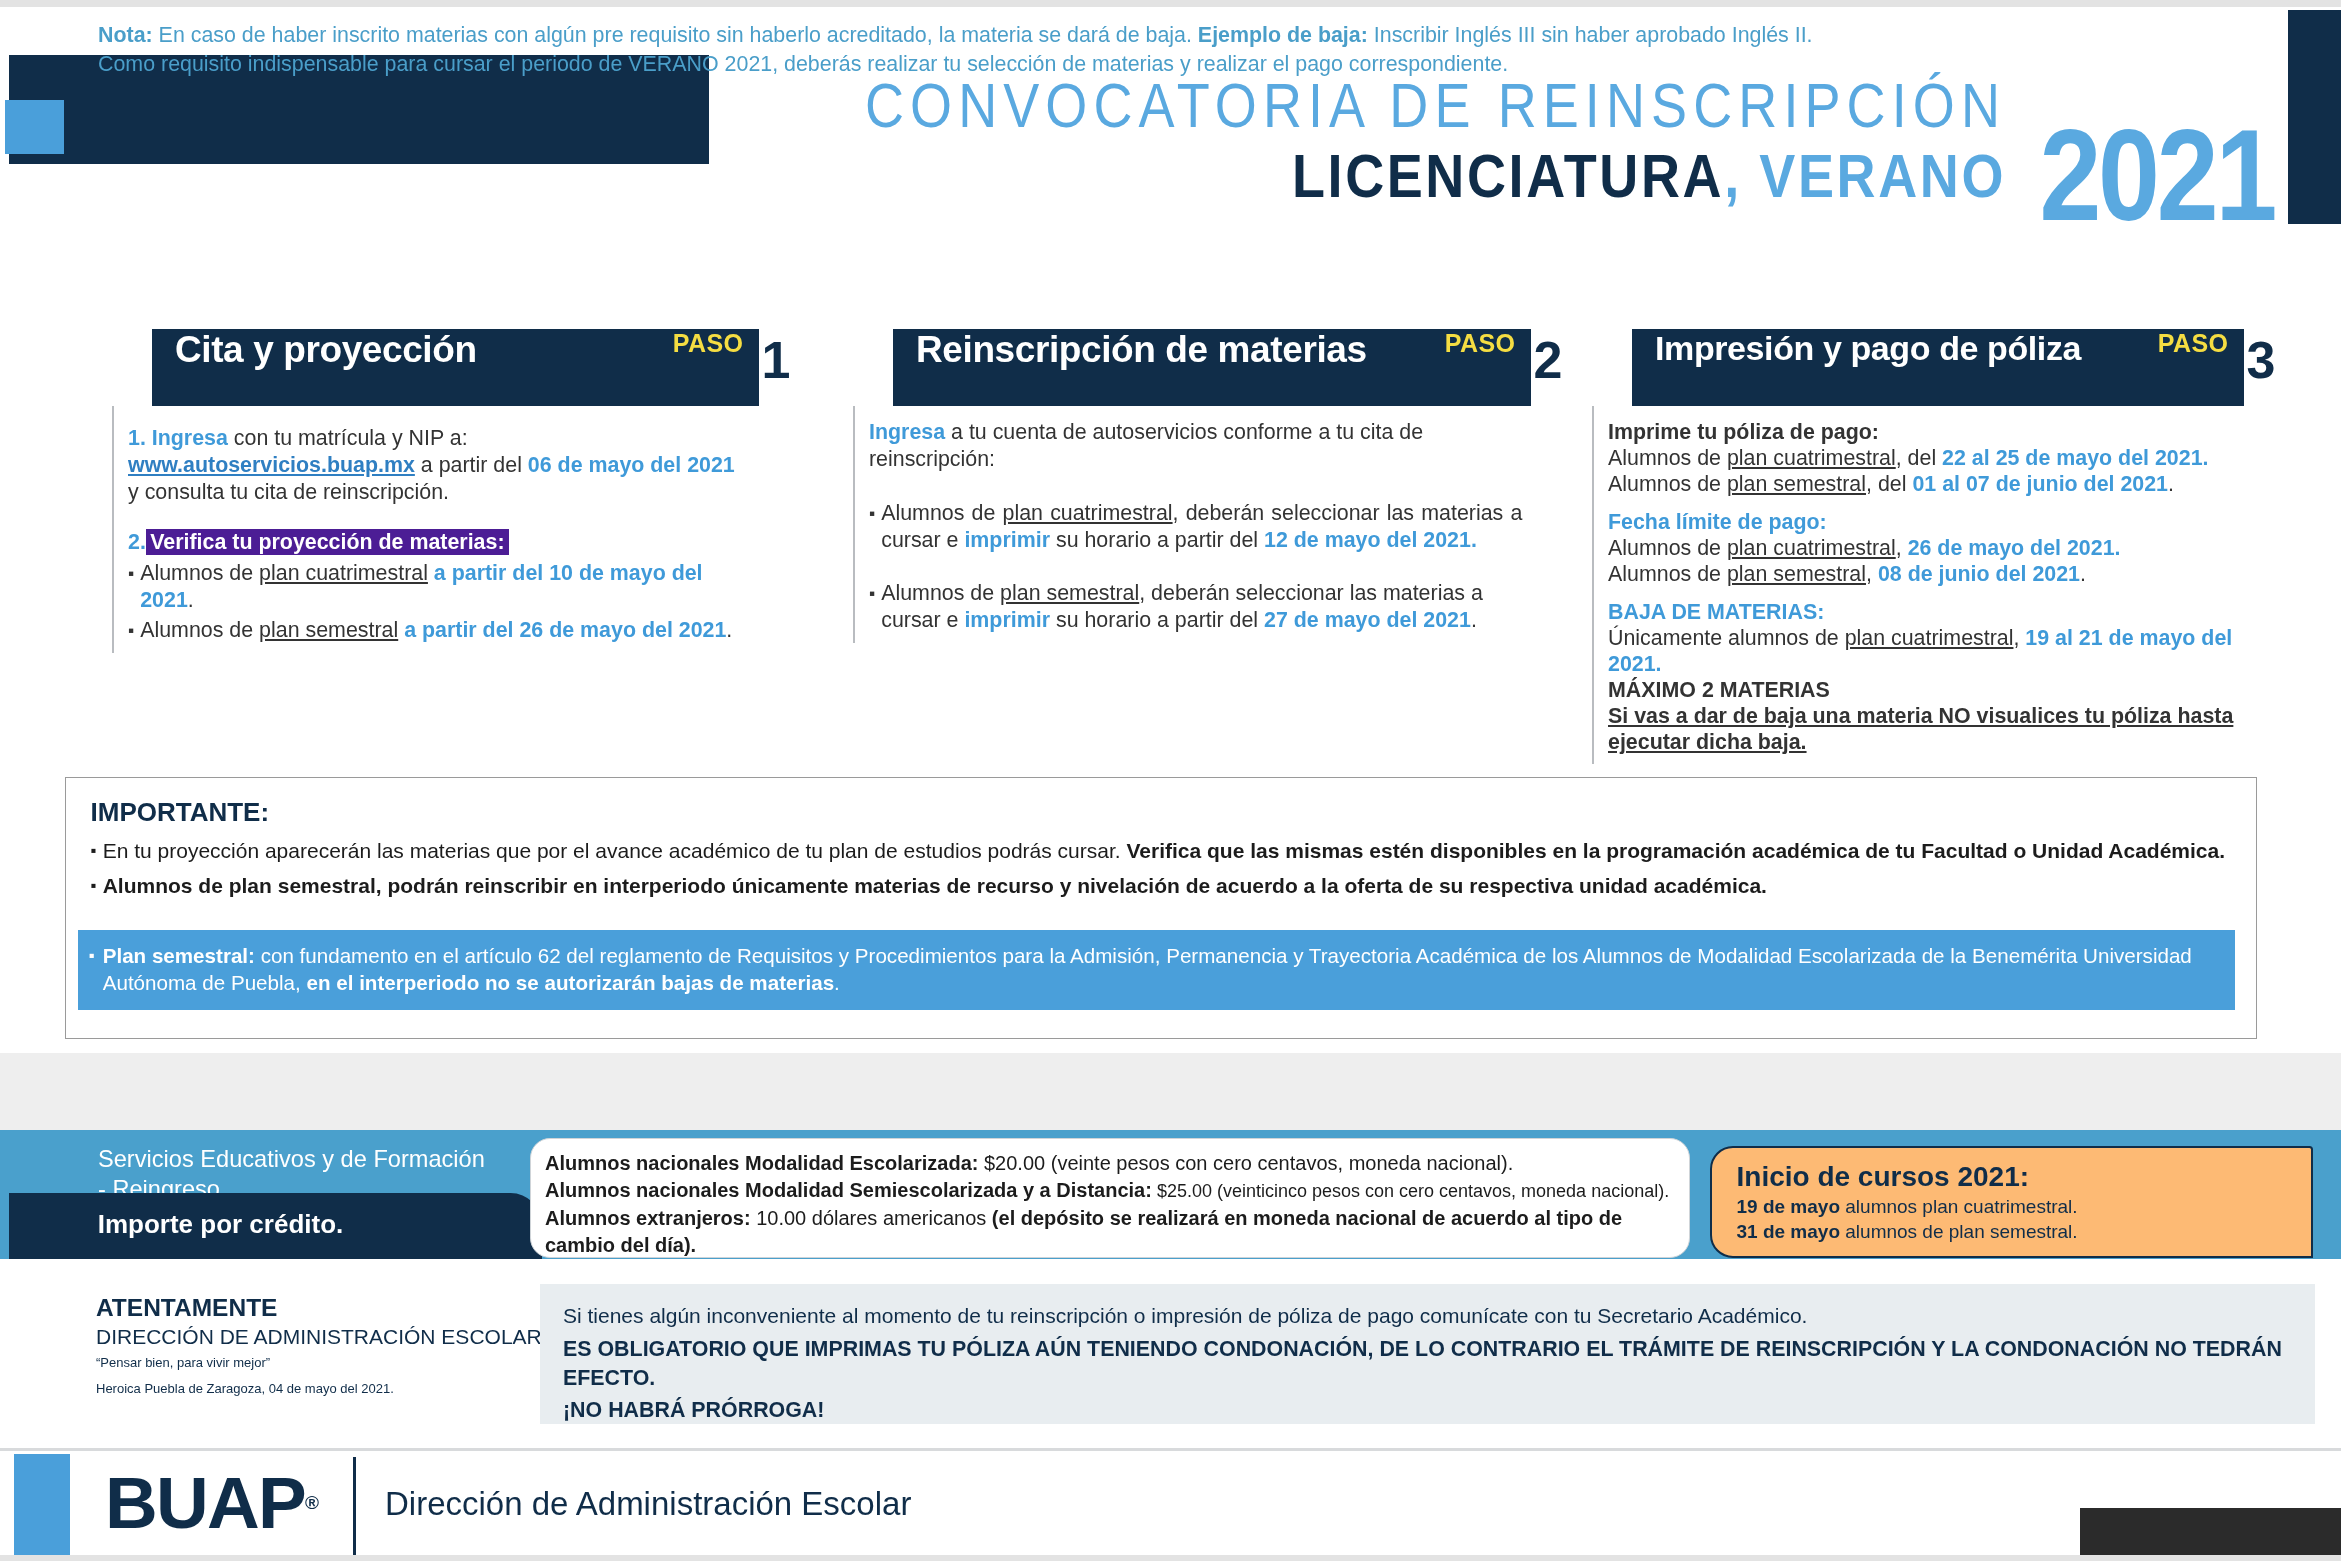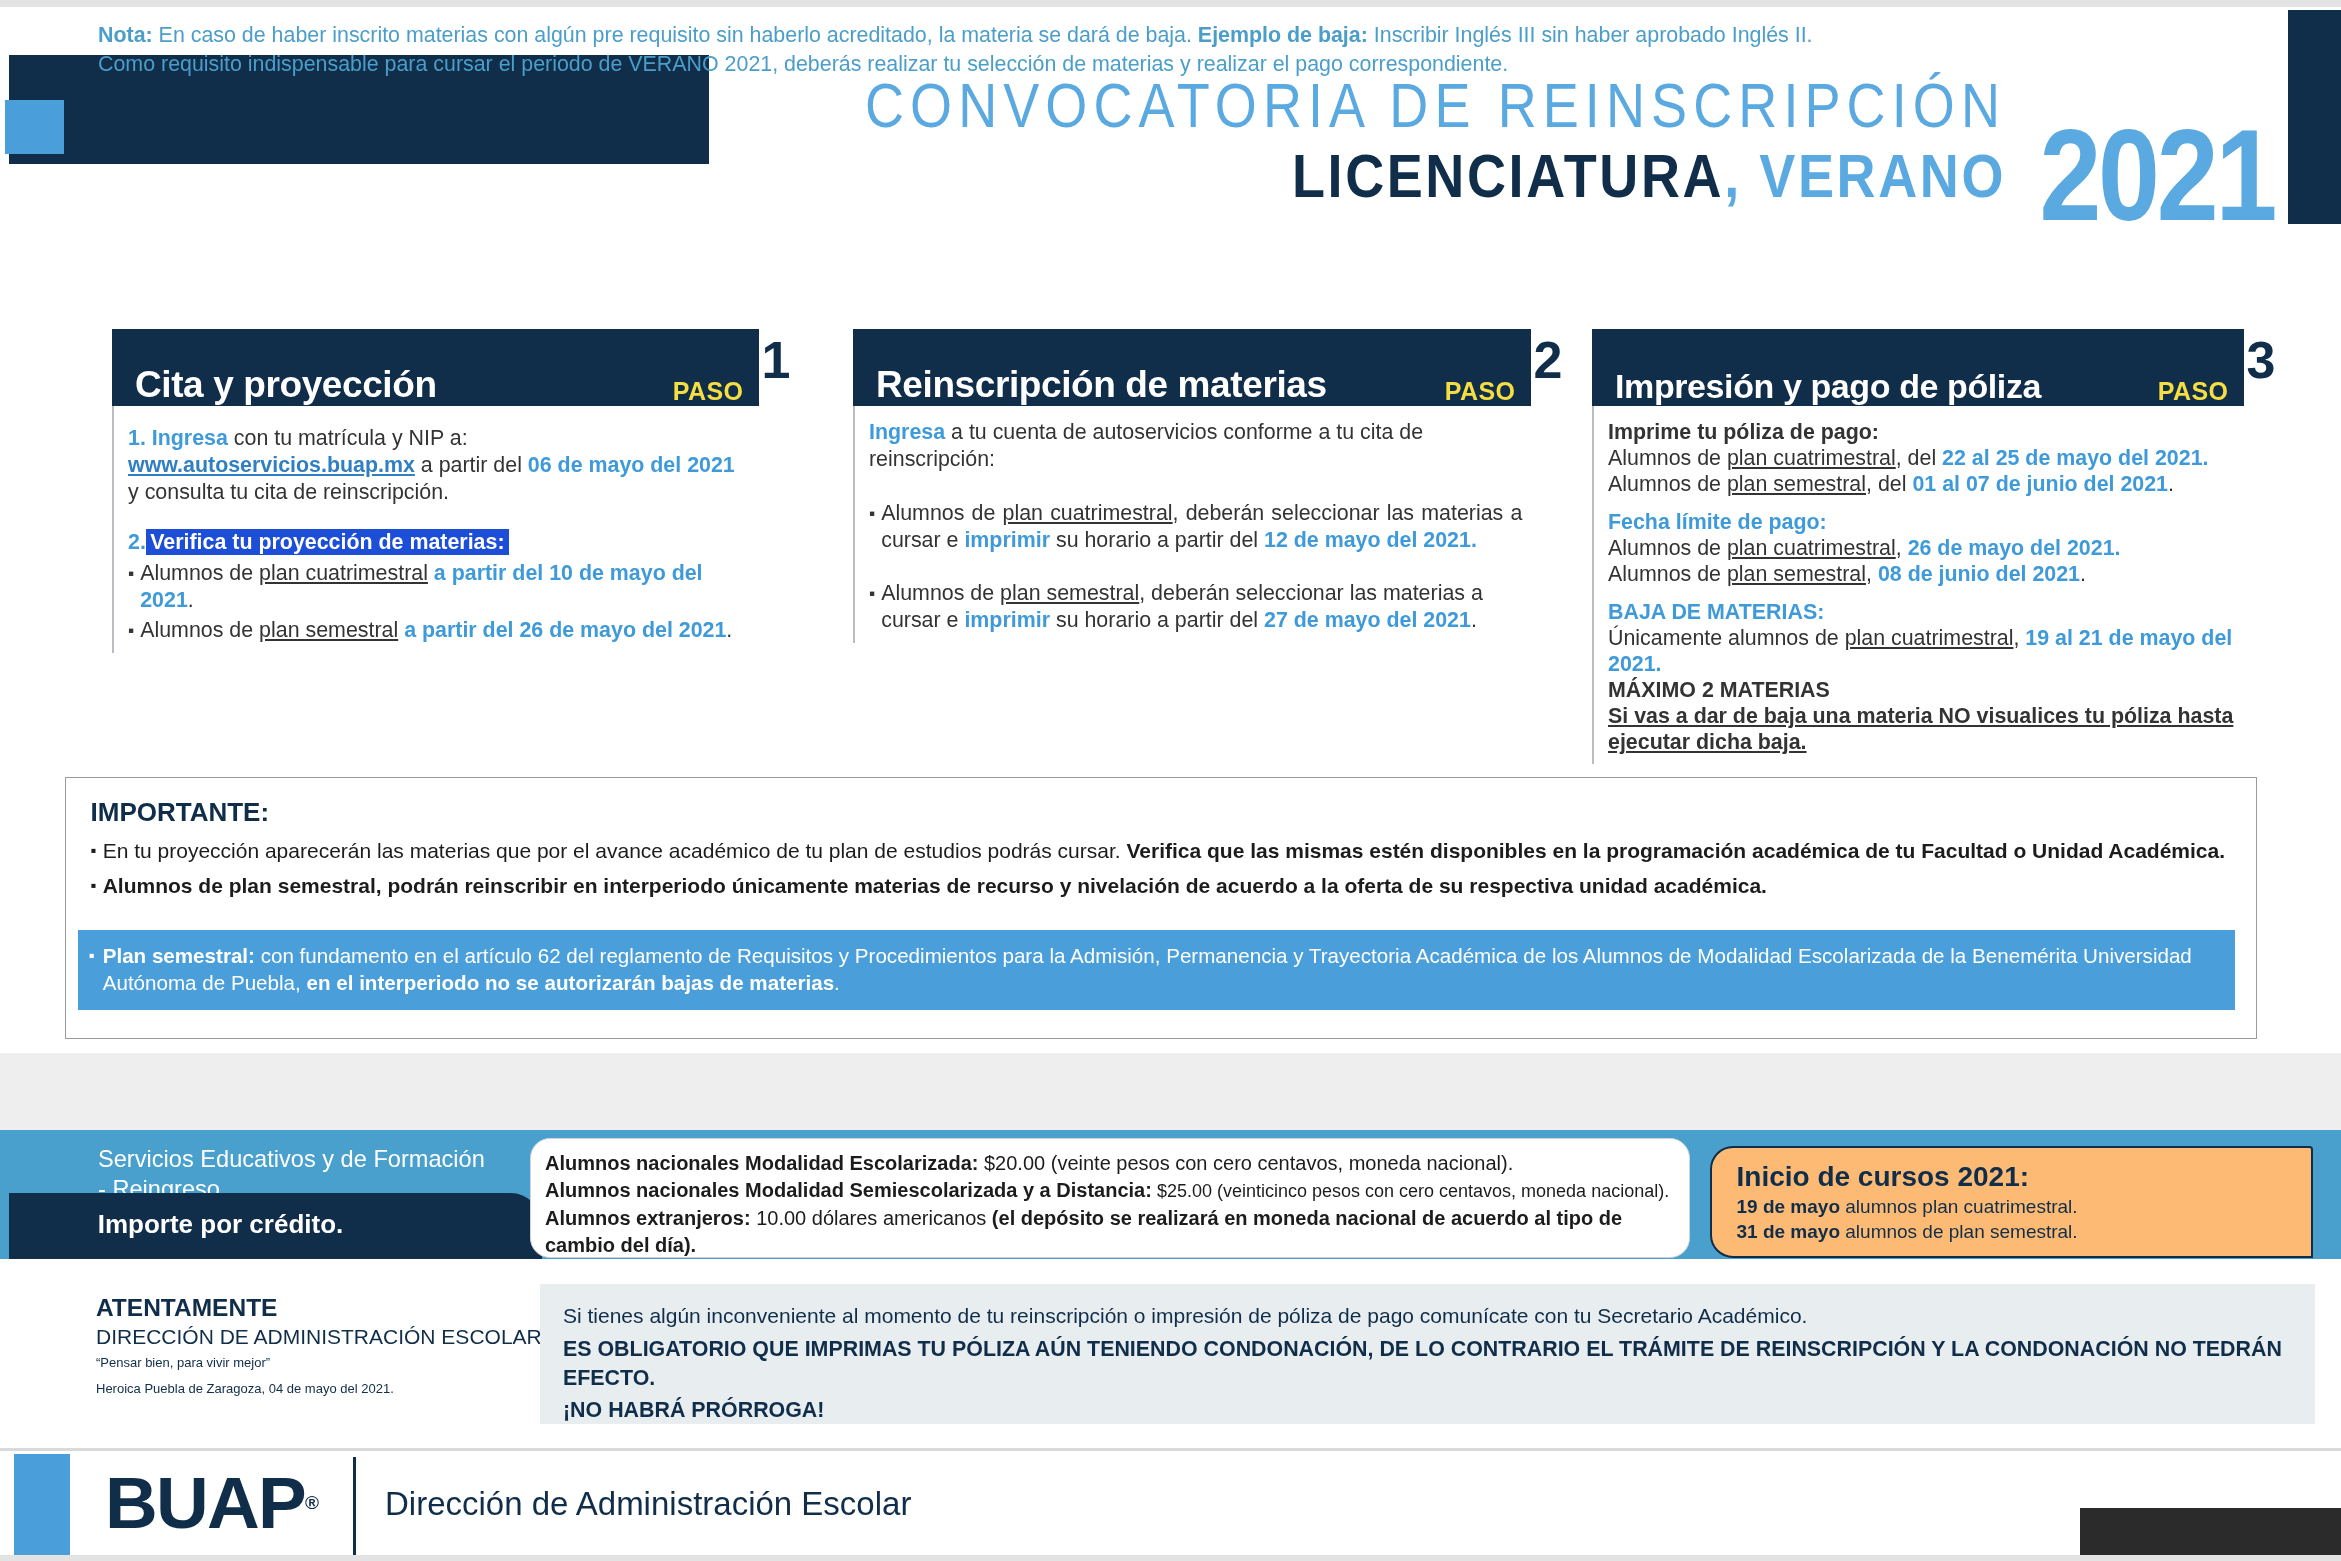--- a/index.html
+++ b/index.html
@@ -63,22 +63,23 @@
   .steps { position: absolute; left: 0; top: 322px; width: 2342px; height: 455px; }
   .card { position: absolute; top: 0; }
   .card-1 { left: 112px; width: 647px; }
   .card-2 { left: 853px; width: 678px; }
   .card-3 { left: 1592px; width: 652px; }
 
   .card-head {
     position: relative;
     background: #102d49;
     height: 77px;
-    display: flex; align-items: flex-end;
+    display: flex; align-items: flex-start;
     padding: 0 14px 0 23px;
+    margin-left: 40px;
   }
   .card-title {
     color: #ffffff; font-size: 37px; font-weight: 700;
     white-space: nowrap; letter-spacing: -0.4px;
     flex: 1;
   }
   .card-3 .card-title { font-size: 34px; }
   .paso-label {
     color: #f5dd42; font-size: 25px; font-weight: 700;
     letter-spacing: 0.4px; margin-right: 1.7px;
@@ -97,21 +98,21 @@
     padding: 19px 8.7px 8.7px 14px;
     font-size: 21.4px;
     line-height: 27px;
     color: #333333;
   }
   .card-2 .card-body, .card-3 .card-body { padding-top: 13px; }
   .blue { color: #3f9ad9; font-weight: 700; }
   .b { font-weight: 700; }
   .u { text-decoration: underline; }
   .lnk { color: #2f7fc2; font-weight: 700; text-decoration: underline; }
-  .hl-blue { background: #1d4ed8; color: #ffffff; font-weight: 700; padding: 0.9px 4.4px; }
+  .hl-blue { background: #4c1d95; color: #ffffff; font-weight: 700; padding: 0.9px 4.4px; }
   .bullet-li { display: flex; margin-top: 3.5px; }
   .bullet-li .bl { width: 12.2px; flex: none; color: #333; font-size: 17.5px; line-height: 27px; }
   .bullet-li .tx { flex: 1; }
   .just { text-align: justify; }
   .sp { height: 23px; }
   .sp-sm { height: 12.2px; }
   .tight { line-height: 26px; }
 
   
   .importante {

